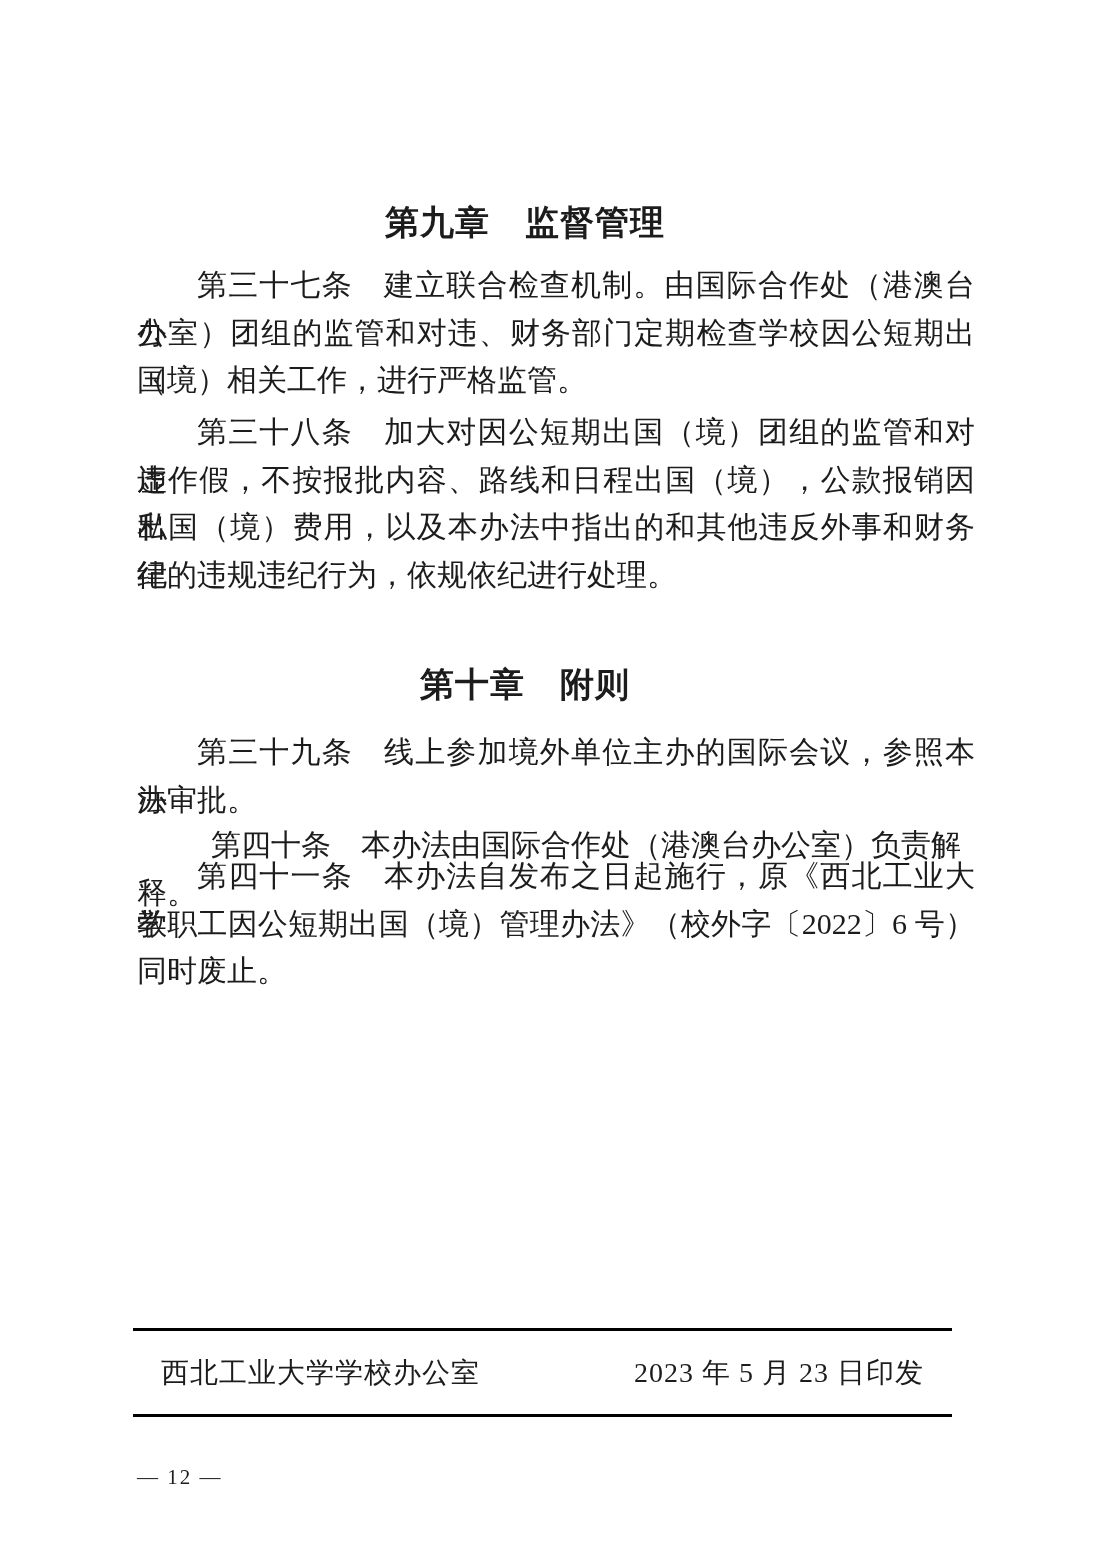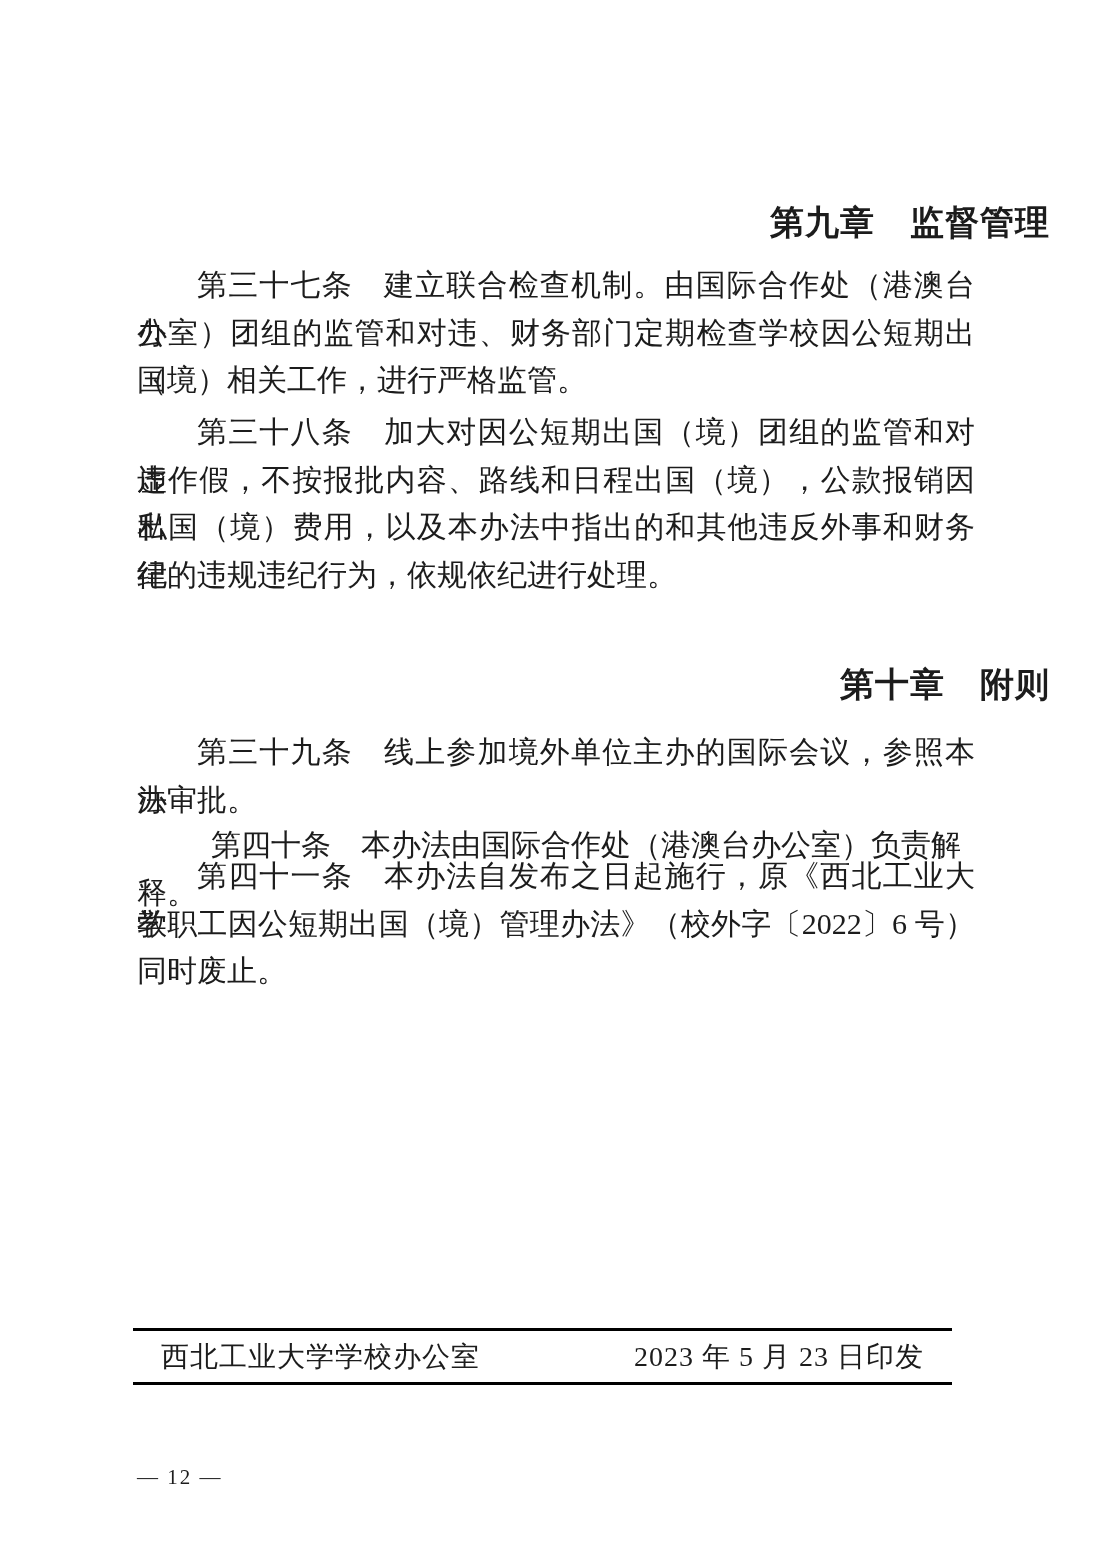--- a/index.html
+++ b/index.html
@@ -14,21 +14,21 @@
     margin: 0 auto;
     background: #ffffff;
     color: #1c1c1c;
     overflow: hidden;
     font-family: "Liberation Serif", "DejaVu Serif", serif;
   }
   .chapter-heading {
     position: absolute;
     left: 0;
     width: 1050px;
-    text-align: right;
+    text-align: center;
     font-family: "Liberation Sans", "DejaVu Sans", sans-serif;
     font-weight: 700;
     font-size: 34px;
     line-height: 48px;
     letter-spacing: 1px;
     margin: 0;
   }
   .heading-ch9 { top: 198px; }
   .heading-ch10 { top: 660px; }
   .para {
@@ -53,21 +53,21 @@
   .line.indent { text-indent: 2em; }
   .line.last { text-align: center; text-align-last: left; }
   .footer-band {
     position: absolute;
     top: 1328px;
     left: 133px;
     width: 763px;           
     height: 51px;
     border-top: 3px solid #000000;
     border-bottom: 3px solid #000000;
-    padding: 0 28px;
+    padding: 16px 28px;
     display: flex;
     justify-content: space-between;
     align-items: center;
     font-size: 28px;
   }
   .footer-issuer { letter-spacing: 1px; }
   .footer-date { letter-spacing: 1px; }
   .page-number {
     position: absolute;
     top: 1460px;

